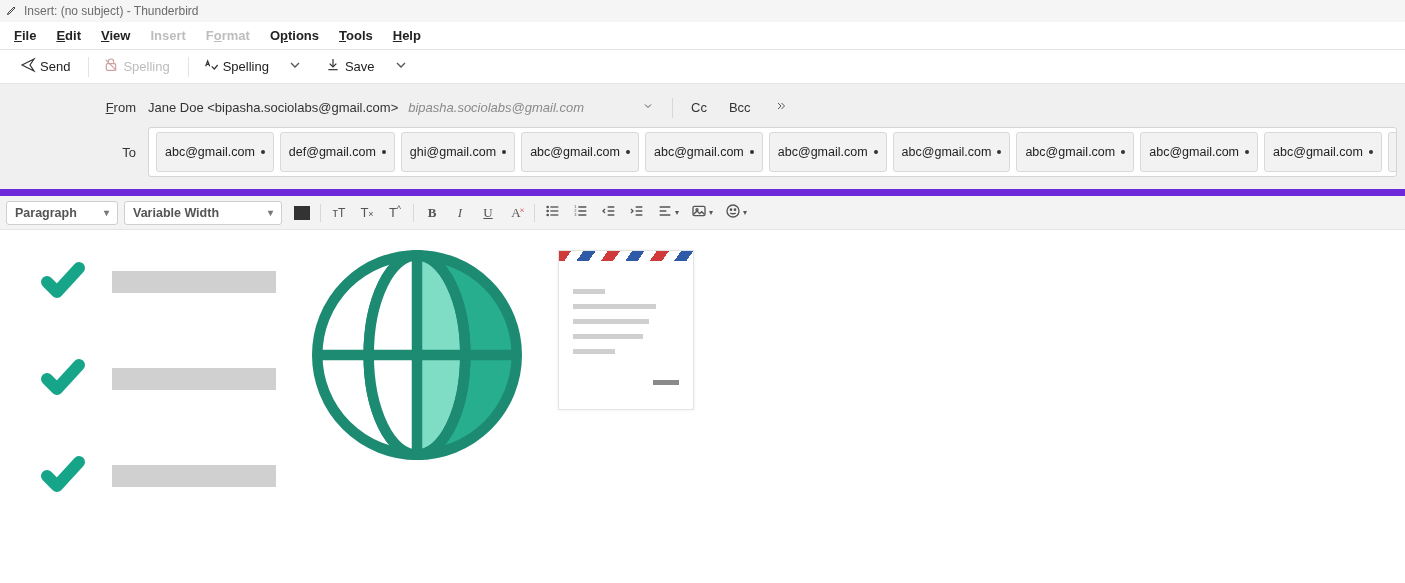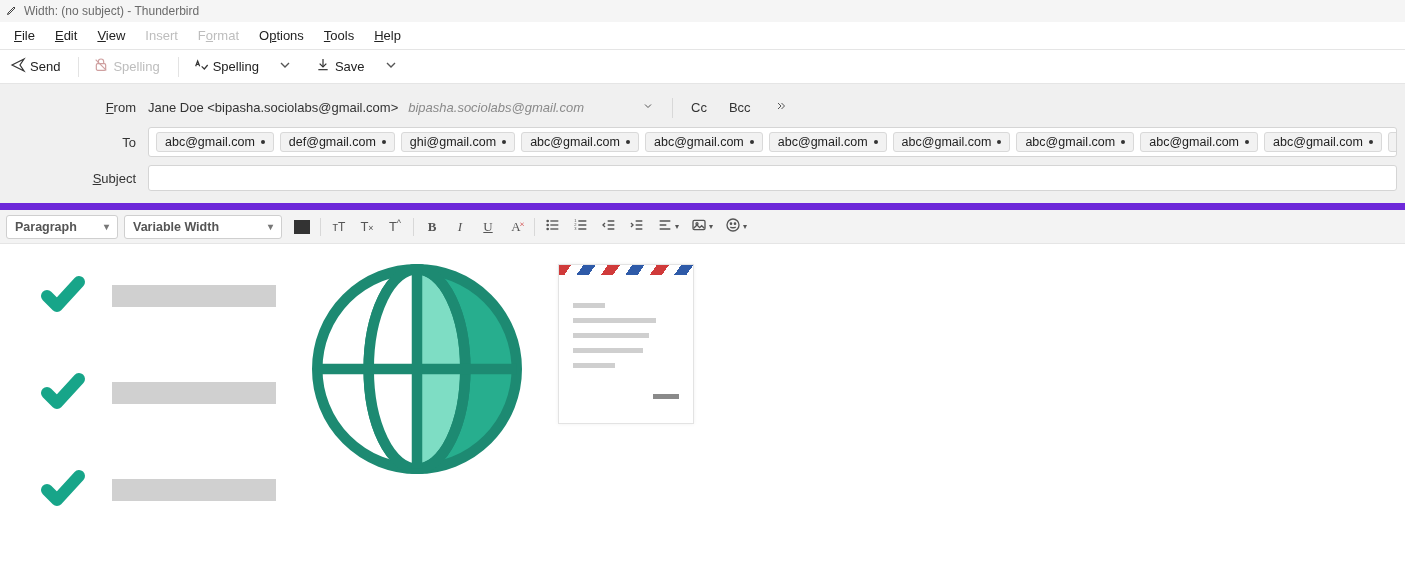--- a/index.html
+++ b/index.html
@@ -1,40 +1,40 @@
 <!DOCTYPE html>
 <html><head>
 <meta charset="utf-8">
 <style>
   * { box-sizing: border-box; }
   html, body { margin:0; padding:0; font-family: "Segoe UI", Arial, sans-serif; font-size:13px; color:#222; background:#fff; width:1405px; height:583px; overflow:hidden;}
   .titlebar { height:22px; display:flex; align-items:center; padding:0 6px; background:#f5f5f5; color:#6b6b6b; font-size:12px;}
   .titlebar svg { width:12px; height:12px; margin-right:6px;}
-  .menubar { height:28px; display:flex; align-items:center; padding:0 4px; background:#fff; border-bottom:1px solid #e5e5e5;}
+  .menubar { height:28px; display:flex; align-items:center; padding:0 4px; background:#fff; border-bottom:1px solid #e5e5e5;font-weight:bold;}
   .menubar .mi { padding:4px 10px; cursor:default; }
   .menubar .mi.disabled { color:#bdbdbd; }
   .menubar .mi u { text-decoration:underline; }
-  .toolbar { height:34px; display:flex; align-items:center; padding:0 2px; background:#fff; border-bottom:1px solid #e5e5e5;}
+  .toolbar { height:34px; display:flex; align-items:center; padding:0 12px; background:#fff; border-bottom:1px solid #e5e5e5;}
   .tbtn { display:flex; align-items:center; padding:4px 8px; margin-right:4px; border-radius:3px; cursor:default;}
   .tbtn svg { width:16px; height:16px; margin-right:4px; }
   .tbtn.disabled { color:#bdbdbd; }
   .tsep { width:1px; height:20px; background:#e3e3e3; margin:0 6px;}
   .tarrow { padding:4px 6px; }
   .hdrs { background:#f0f0f0; border-bottom:7px solid #6d28d9; padding:8px 0 8px 0;}
   .row { display:flex; align-items:center; padding:4px 8px; }
   .rlabel { width:140px; text-align:right; padding-right:12px; color:#333;}
   .rlabel .u { text-decoration:underline; }
   .fromval { color:#333; margin-right:10px;}
   .fromident { color:#8a8a8a; font-style:italic; margin-right:10px;}
   .fromdrop { padding:4px 8px; color:#555;}
   .vsep { width:1px; height:20px; background:#d8d8d8; margin:0 10px;}
   .ccbtn, .bccbtn { padding:4px 8px; color:#333; margin-right:6px;}
   .morebtn { padding:4px 8px; color:#333;}
   .tofield { flex:1; background:#fff; border:1px solid #d5d5d5; border-radius:3px; display:flex; flex-wrap:nowrap; overflow:hidden; padding:2px 4px; }
-  .chip { display:flex; align-items:center; background:#f2f2f2; border:1px solid #d9d9d9; border-radius:3px; padding:2px 8px; margin:2px 3px; white-space:nowrap; font-size:12.5px;}
+  .chip { display:flex; align-items:center; background:#f2f2f2; border:1px solid #d9d9d9; border-radius:3px; padding:12px 8px; margin:2px 3px; white-space:nowrap; font-size:12.5px;}
   .chip .dot { width:4px; height:4px; background:#333; border-radius:50%; margin-left:6px;}
   .subjfield { flex:1; background:#fff; border:1px solid #d5d5d5; border-radius:3px; height:26px; padding:2px 6px;}
   .fmtbar { height:34px; display:flex; align-items:center; padding:0 6px; background:#f3f3f3; border-bottom:1px solid #e5e5e5; color:#555;}
   .selbox { display:flex; align-items:center; justify-content:space-between; background:#fff; border:1px solid #cfcfcf; border-radius:3px; height:24px; padding:0 8px; margin-right:6px; font-size:12.5px;font-weight:bold;}
   .selbox.small{ width:112px;}
   .selbox.wide { width:158px;}
   .selbox .arr { font-size:10px; color:#777; margin-left:6px;}
   .fbtn { width:26px; height:24px; display:flex; align-items:center; justify-content:center; margin:16px 1px; color:#555;}
   .fbtnw { width:32px; }
   .fsep { width:1px; height:18px; background:#d8d8d8; margin:0 4px;}
@@ -56,21 +56,21 @@
 </head>
 <body>
 
 <div class="titlebar">
   <span>
     <svg viewBox="0 0 24 24" fill="none" stroke="#444" stroke-width="2">
         <path d="M3 21l3-1 12-12-2-2L4 18l-1 3z"></path>
         <path d="M14 6l4 4"></path>
       </svg>
   </span>
-  <span>Width: (no subject) - Thunderbird</span>
+  <span>Insert: (no subject) - Thunderbird</span>
 </div>
 
 <div class="menubar">
   <div class="mi"><span><u>F</u>ile</span></div>
   <div class="mi"><span><u>E</u>dit</span></div>
   <div class="mi"><span><u>V</u>iew</span></div>
   <div class="mi disabled"><span>Insert</span></div>
   <div class="mi disabled"><span>F<u>o</u>rmat</span></div>
   <div class="mi"><span>O<u>p</u>tions</span></div>
   <div class="mi"><span><u>T</u>ools</span></div>
@@ -201,24 +201,20 @@
       <div class="chip">
           <span>abc@gmail.com</span>
           <span class="dot"></span>
         </div>
       <div class="chip">
           <span>abc@gmail.com</span>
         </div>
     </div>
   </div>
 
-  <div class="row">
-    <div class="rlabel"><span class="u">S</span>ubject</div>
-    <input class="subjfield" value="" style="">
-  </div>
 </div>
 
 <div class="fmtbar">
   <div class="selbox small">
     <span>Paragraph</span>
     <span class="arr">▾</span>
   </div>
   <div class="selbox wide">
     <span>Variable Width</span>
     <span class="arr">▾</span>

